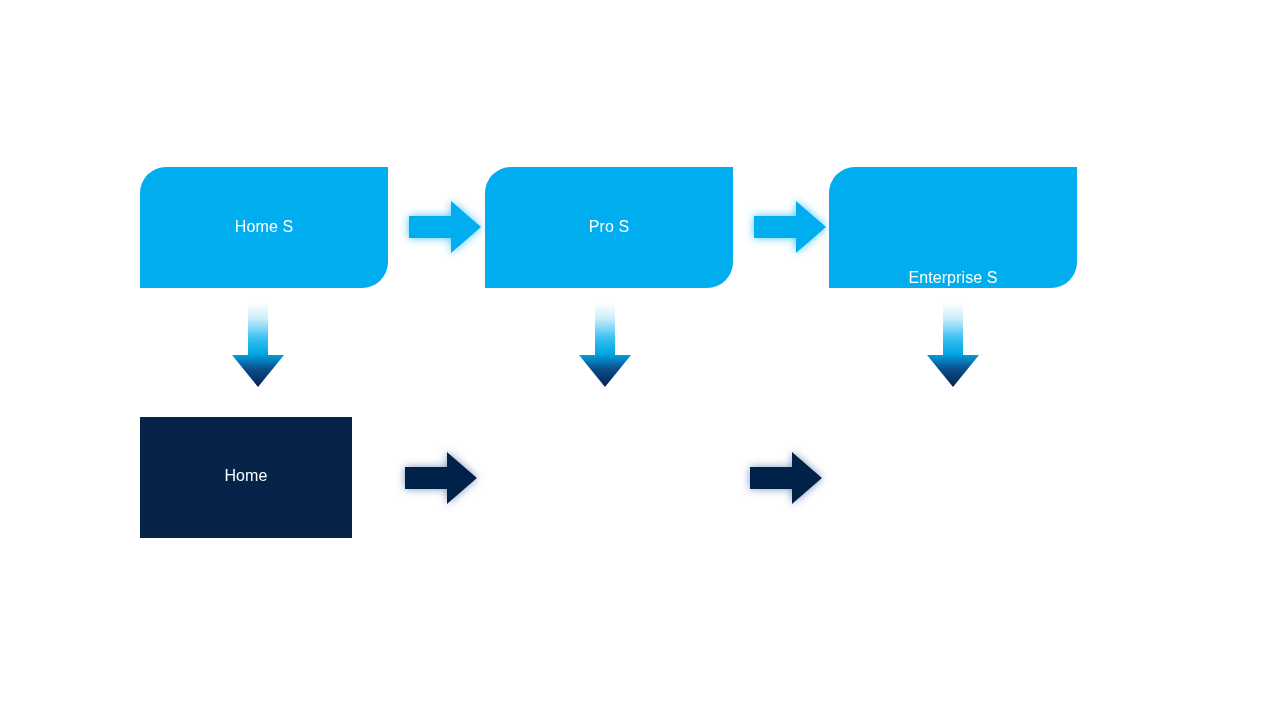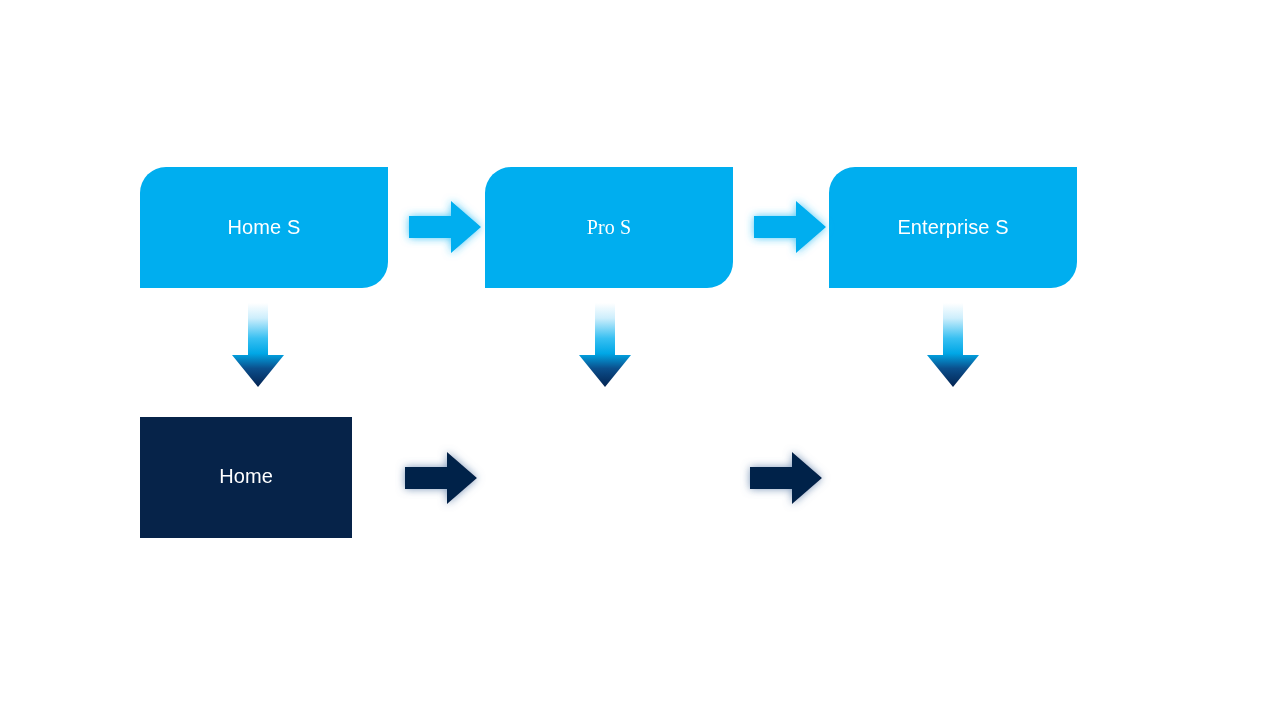--- a/index.html
+++ b/index.html
@@ -25,21 +25,21 @@
   .node {
     position: absolute;
     display: flex;
     align-items: center;
     justify-content: center;
     box-sizing: border-box;
   }
 
   .node-label {
     color: #ffffff;
-    font-size: 20px;
+    font-size: 16px;
     font-weight: 400;
     letter-spacing: .1px;
     line-height: 1.2;
     text-align: center;
     white-space: nowrap;
   }
 
   
   .node.top {
     width: 248px;
@@ -59,22 +59,22 @@
     background: #062349;
     border-radius: 0;
   }
   .node.bottom .node-label {
     position: relative;
     top: -2px;
   }
 
   
   .col1 { left: 140px; }
-  .col2 { left: 485px; font-family: Liberation Serif, serif; }
-  .col3 { left: 829px; }
+  .col2 { left: 485px; }
+  .col3 { left: 829px; align-items: flex-end; }
 
   .row-top    { top: 167px; }
   .row-bottom { top: 417px; }
 
   
   .arrow {
     position: absolute;
     display: block;
     overflow: visible;
   }

